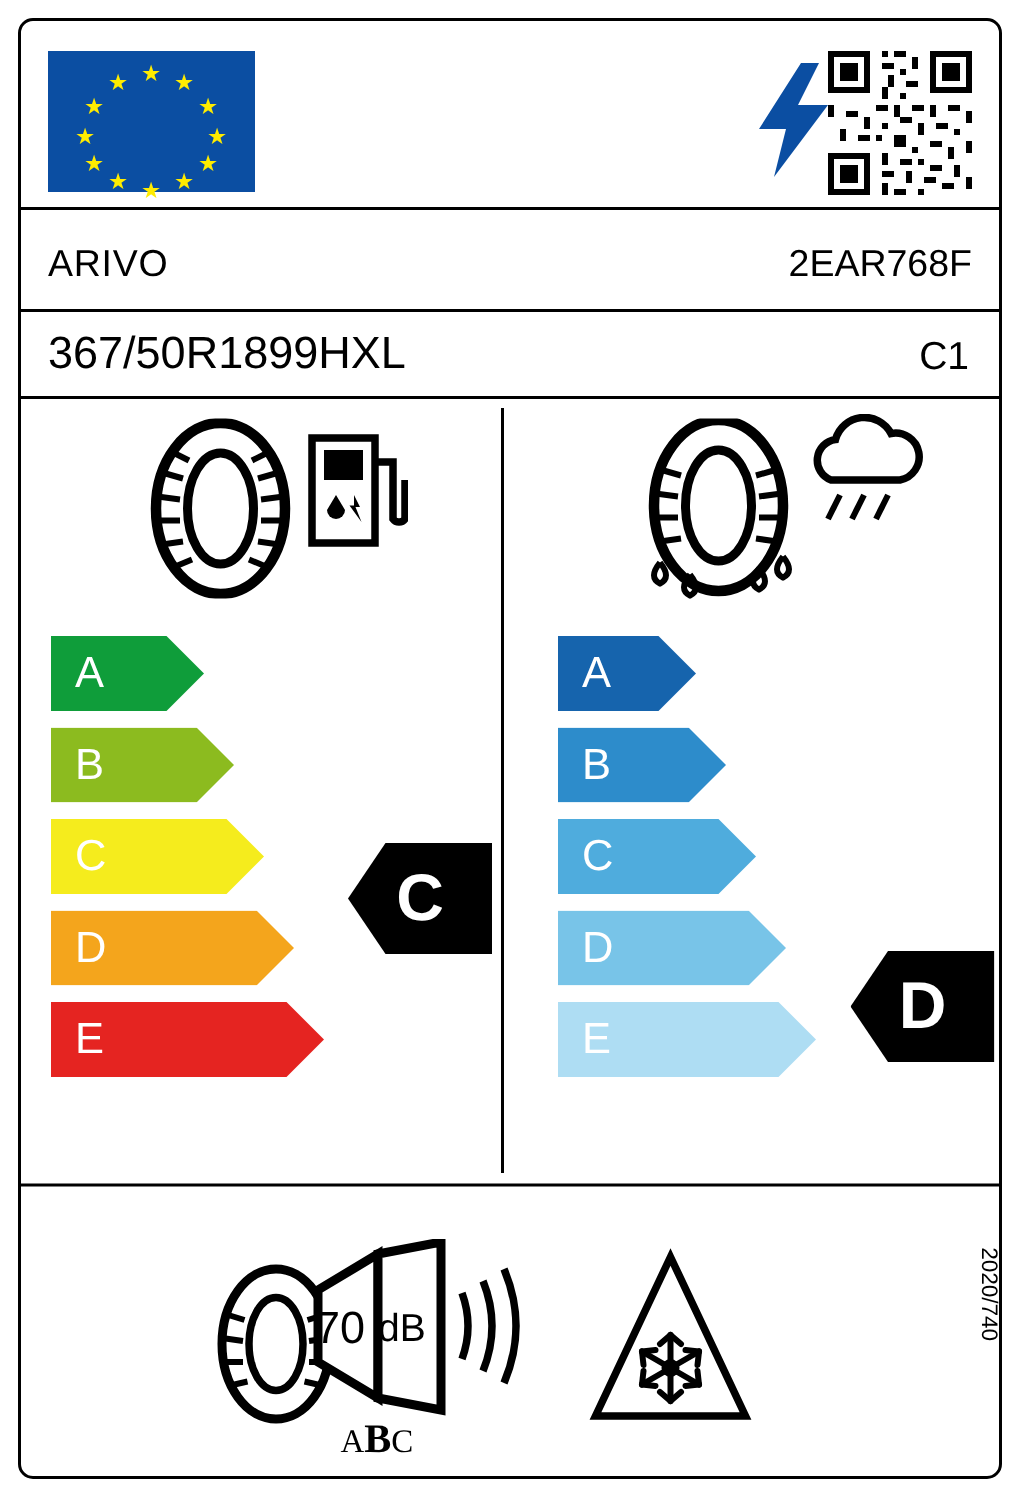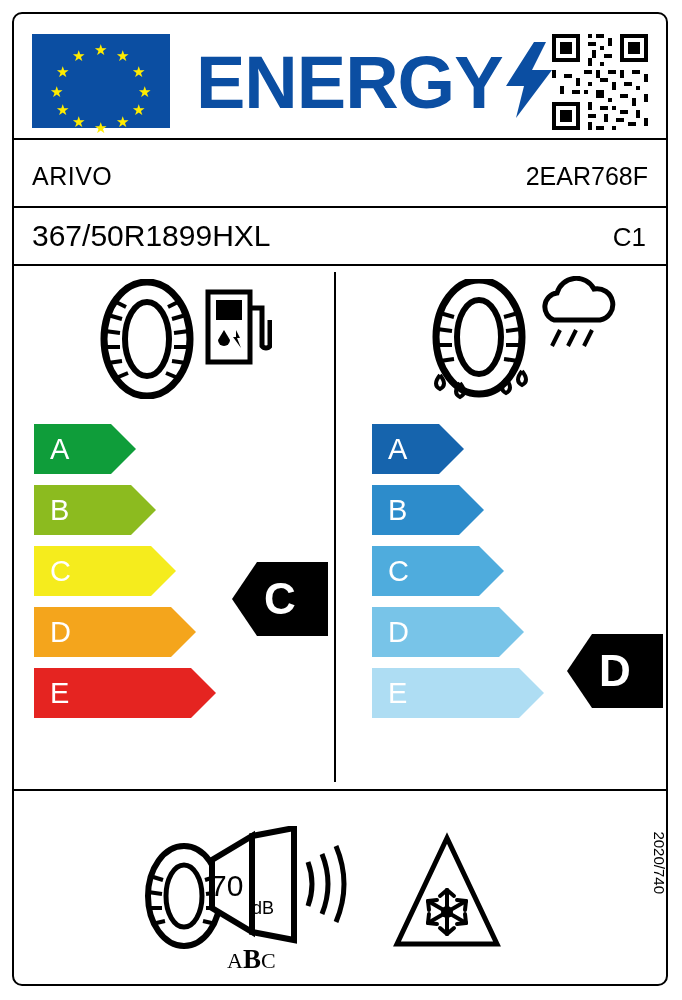--- a/index.html
+++ b/index.html
@@ -171,22 +171,21 @@
     width: 100%;
     height: 182px;
   }
   .db-value {
     position: absolute;
     font-size: 30px;
     font-weight: normal;
   }
   .db-unit {
     position: absolute;
-    font-size: 18px;
-    margin-top: 28px;
+    font-size: 26px;
   }
   .noise-classes {
     position: absolute;
     font-size: 22px;
   }
   .noise-classes b { font-size: 27px; }
 
   .vdate {
     position: absolute;
     right: -2px;
@@ -212,21 +211,20 @@
       <span class="star" style="left:100px;top:30px;">★</span>
       <span class="star" style="left:18px;top:50px;">★</span>
       <span class="star" style="left:106px;top:50px;">★</span>
       <span class="star" style="left:24px;top:68px;">★</span>
       <span class="star" style="left:100px;top:68px;">★</span>
       <span class="star" style="left:40px;top:80px;">★</span>
       <span class="star" style="left:84px;top:80px;">★</span>
       <span class="star" style="left:62px;top:86px;">★</span>
     </div>
 
-    <div class="energy-word">ENERGY</div>
 
     <div class="bolt">
       <svg width="46" height="76" viewBox="0 0 46 76">
         <polygon points="28,0 0,44 18,44 10,76 46,28 26,28 40,0" fill="#0b4ea2"></polygon>
       </svg>
     </div>
 
     <div class="qr">
       <svg width="96" height="96" viewBox="0 0 24 24" shape-rendering="crispEdges">
         <rect width="24" height="24" fill="#fff"></rect>

